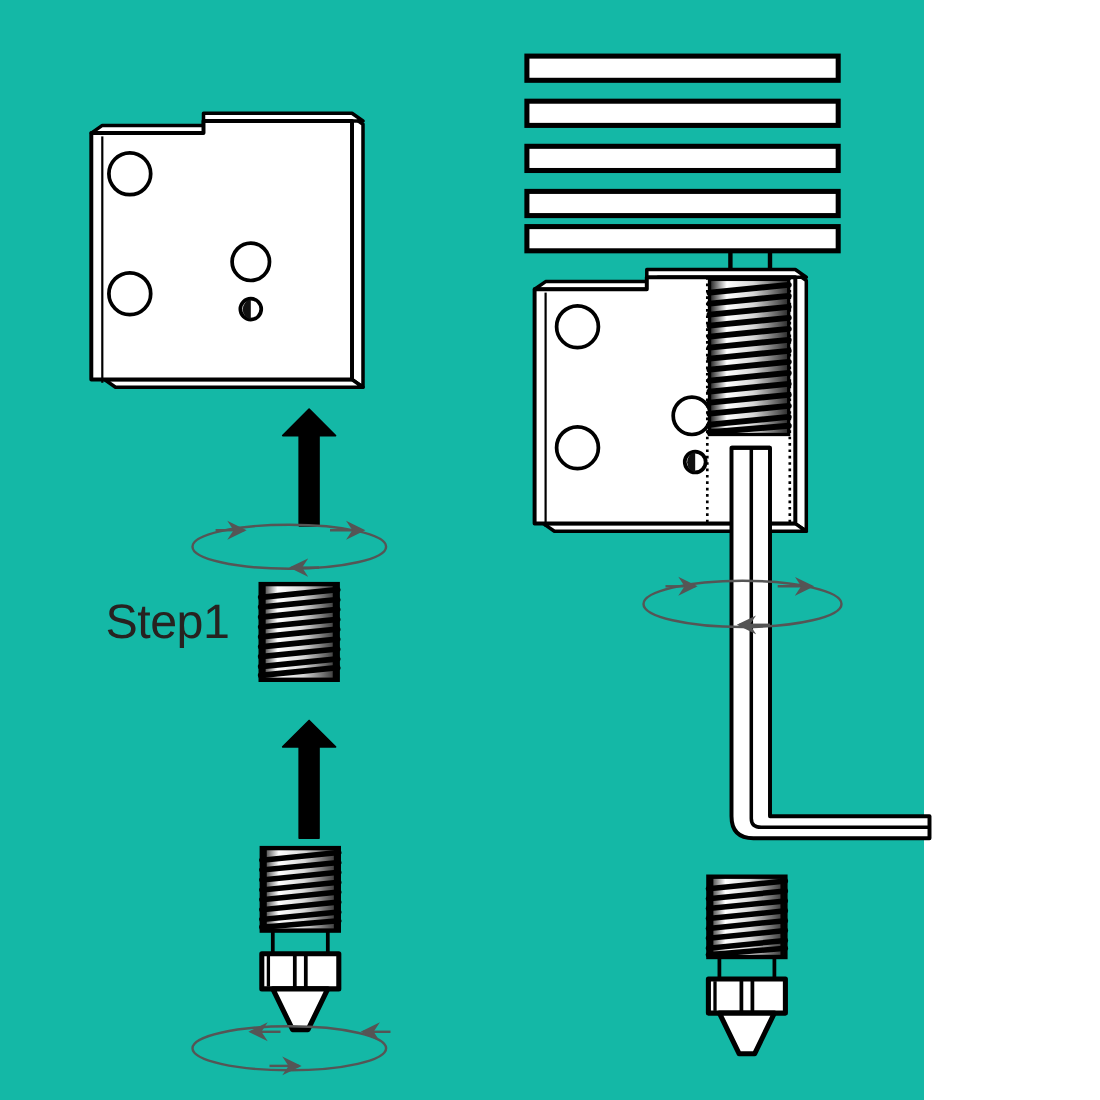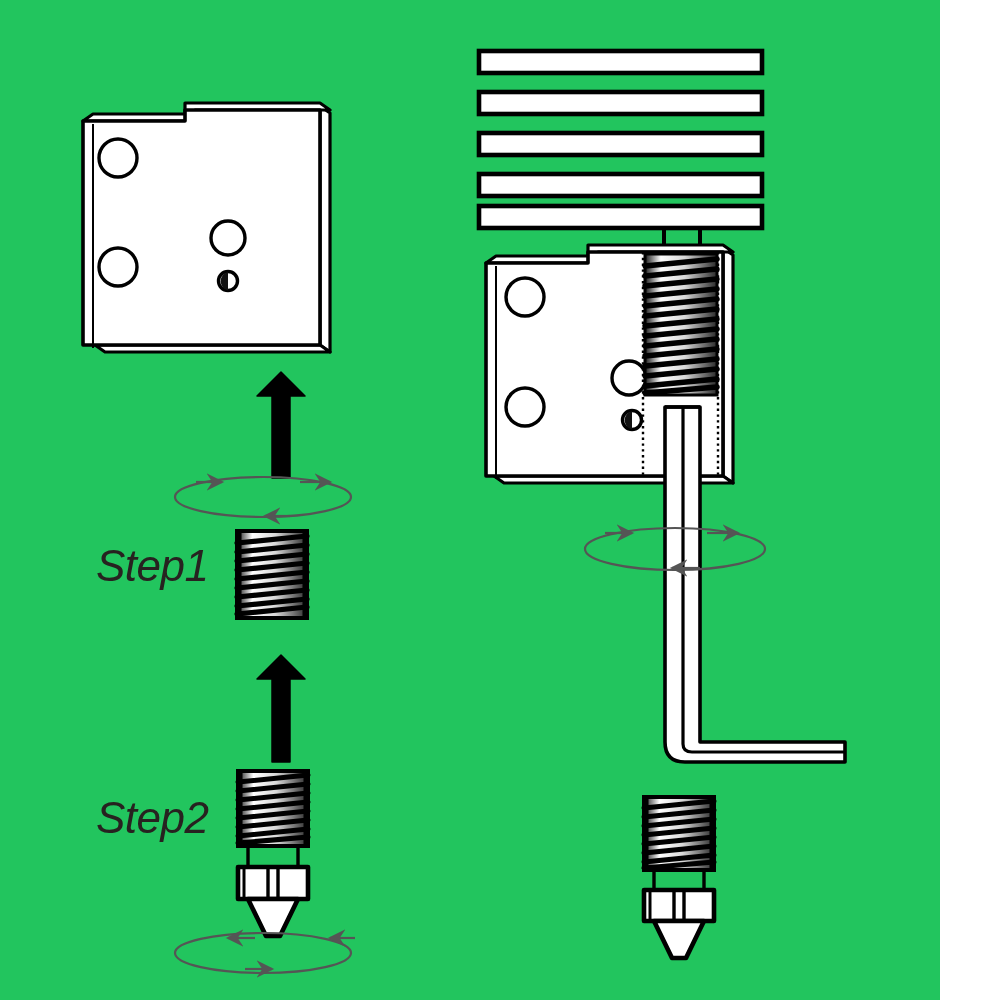--- a/index.html
+++ b/index.html
@@ -9,24 +9,23 @@
   }
   body {
     width: 1000px;
     height: 1000px;
     font-family: "Liberation Sans", sans-serif;
     overflow: hidden;
     position: relative;
   }
   #stage {
     position: relative;
-    width: 940px;
+    width: 840px;
     height: 1000px;
-    background: #22c55e;
-    font-style: italic;
+    background: #14b8a6;
   }
   #diagram {
     position: absolute;
     left: 0;
     top: 0;
     width: 1000px;
     height: 1000px;
   }
   .step-label {
     position: absolute;
@@ -237,15 +236,14 @@
       <path d="M654,870 L654,890 M704,870 L704,890" stroke="#000000" stroke-width="3.4" fill="none"></path>
       <path d="M644,890 L714,890 L714,921 L644,921 Z" fill="#ffffff" stroke="#000000" stroke-width="4.6" stroke-linejoin="round"></path>
       <path d="M650,892 L650,919" stroke="#000000" stroke-width="3" fill="none"></path>
       <path d="M674,890 L674,921 M684,890 L684,921" stroke="#000000" stroke-width="3.4" fill="none"></path>
       <path d="M654,921 L704,921 L686,958 L672,958 Z" fill="#ffffff" stroke="#000000" stroke-width="4.6" stroke-linejoin="round"></path>
     </g>
 
   </svg>
 
   <div class="step-label" id="step1-label">Step1</div>
-  <div class="step-label" id="step2-label">Step2</div>
 
 </div>
 
 </body></html>

